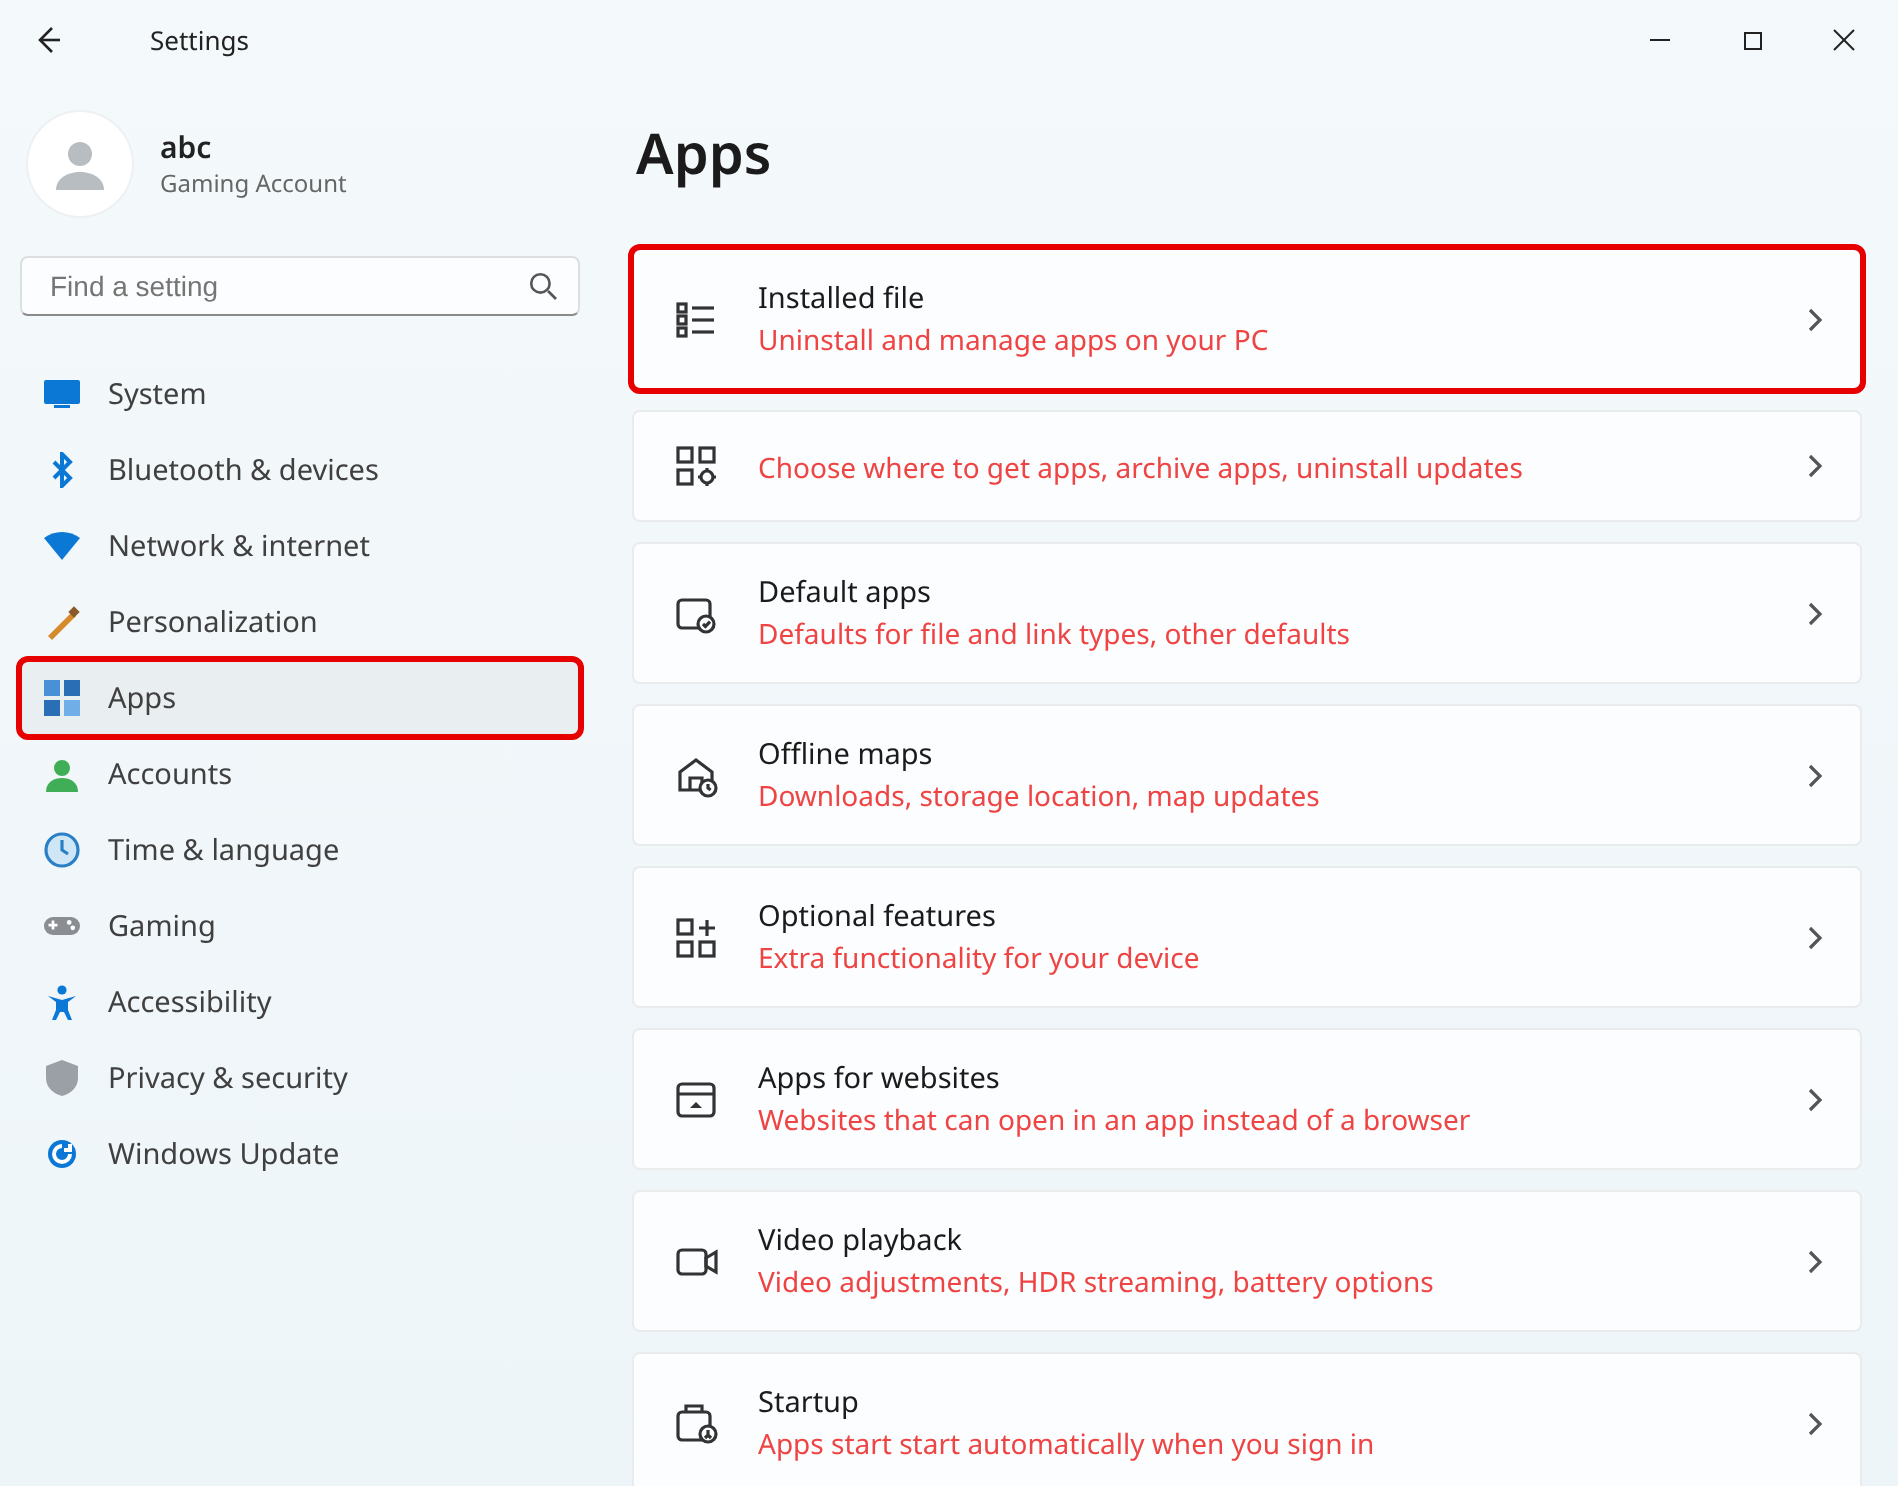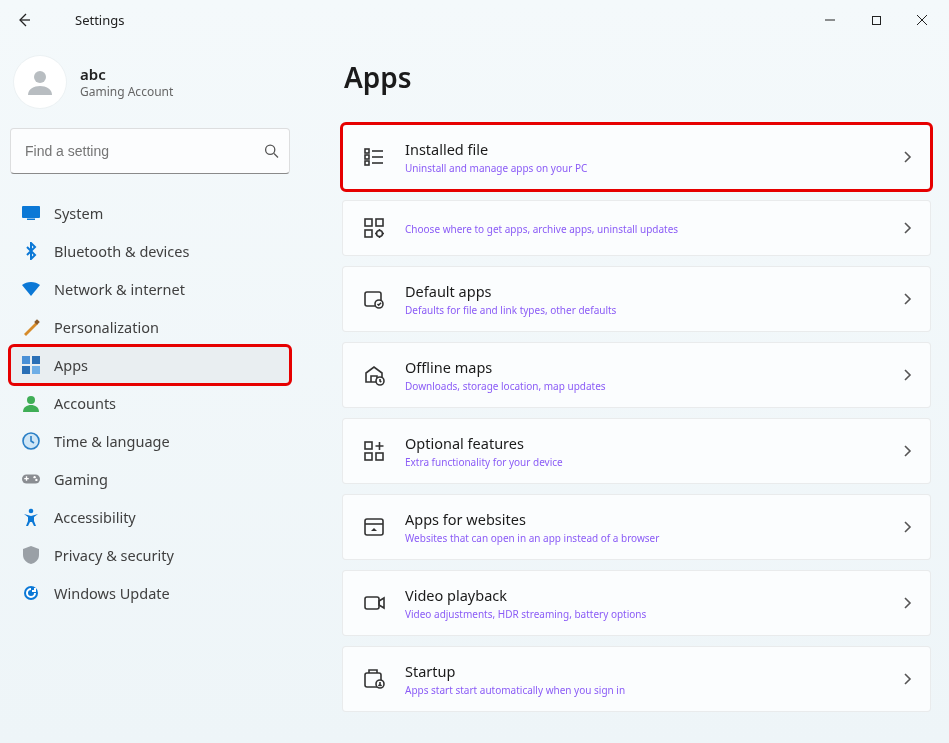--- a/index.html
+++ b/index.html
@@ -22,42 +22,42 @@
     width:40px; height:40px; display:flex; align-items:center; justify-content:center;
     cursor:pointer;
   }
   .titlebar .win-title { margin-left:8px; font-size:13px; color:#222; }
   .win-controls { margin-left:auto; display:flex; }
   .win-controls .wc {
     width:46px; height:40px; display:flex; align-items:center; justify-content:center;
     cursor:pointer;
   }
   
-  .layout { display:flex; height:calc(100% - 40px);gap:26px; }
+  .layout { display:flex; height:calc(100% - 40px); }
   .sidebar { width:300px; padding:0 10px 0 10px; }
   .main    { flex:1; padding:0 18px 0 16px; }
 
   
   .user-row { display:flex; align-items:center; gap:14px; padding:16px 4px 20px 4px; }
   .avatar {
     width:52px; height:52px; border-radius:50%;
     background:#fff; display:flex; align-items:center; justify-content:center;
     box-shadow:0 0 0 1px rgba(0,0,0,.03);
   }
   .user-name { font-size:15px; font-weight:600; color:#222; line-height:1.2; }
   .user-sub  { font-size:12px; color:#666; }
 
   
   .search-box {
     position:relative;
     background:#fcfdfe;
     border:1px solid rgba(0,0,0,.12);
     border-bottom:1px solid #8a8a8a;
     border-radius:4px;
-    height:46px;
+    height:30px;
     display:flex; align-items:center;
     padding:0 34px 0 12px;
     margin:0 0 20px 0;
   }
   .search-box input {
     border:none; outline:none; background:transparent; width:100%;
     font-size:14px; color:#333;
   }
   .search-box .search-icon{
     position:absolute; right:10px; top:50%; transform:translateY(-50%);
@@ -94,21 +94,21 @@
     border-radius:4px;
     display:flex; align-items:center;
     padding:14px 18px;
     margin-bottom:10px;
     cursor:pointer;
     gap:18px;
   }
   .card-icon { width:26px; height:26px; display:flex; align-items:center; justify-content:center; color:#333; flex-shrink:0; }
   .card-text { flex:1; }
   .card-title { font-size:14.5px; color:#1b1b1b; }
-  .card-sub   { font-size:10px; color:#8b5cf6; margin-top:2px; }
+  .card-sub   { font-size:14px; color:#ef4444; margin-top:2px; }
   .card-chevron { color:#555; }
 
   svg { display:block; }
 </style>
 </head>
 <body>
 
 <div class="titlebar">
   <div class="back-btn">
     <svg width="16" height="16" viewBox="0 0 16 16" fill="none" stroke="#222" stroke-width="1.3">

